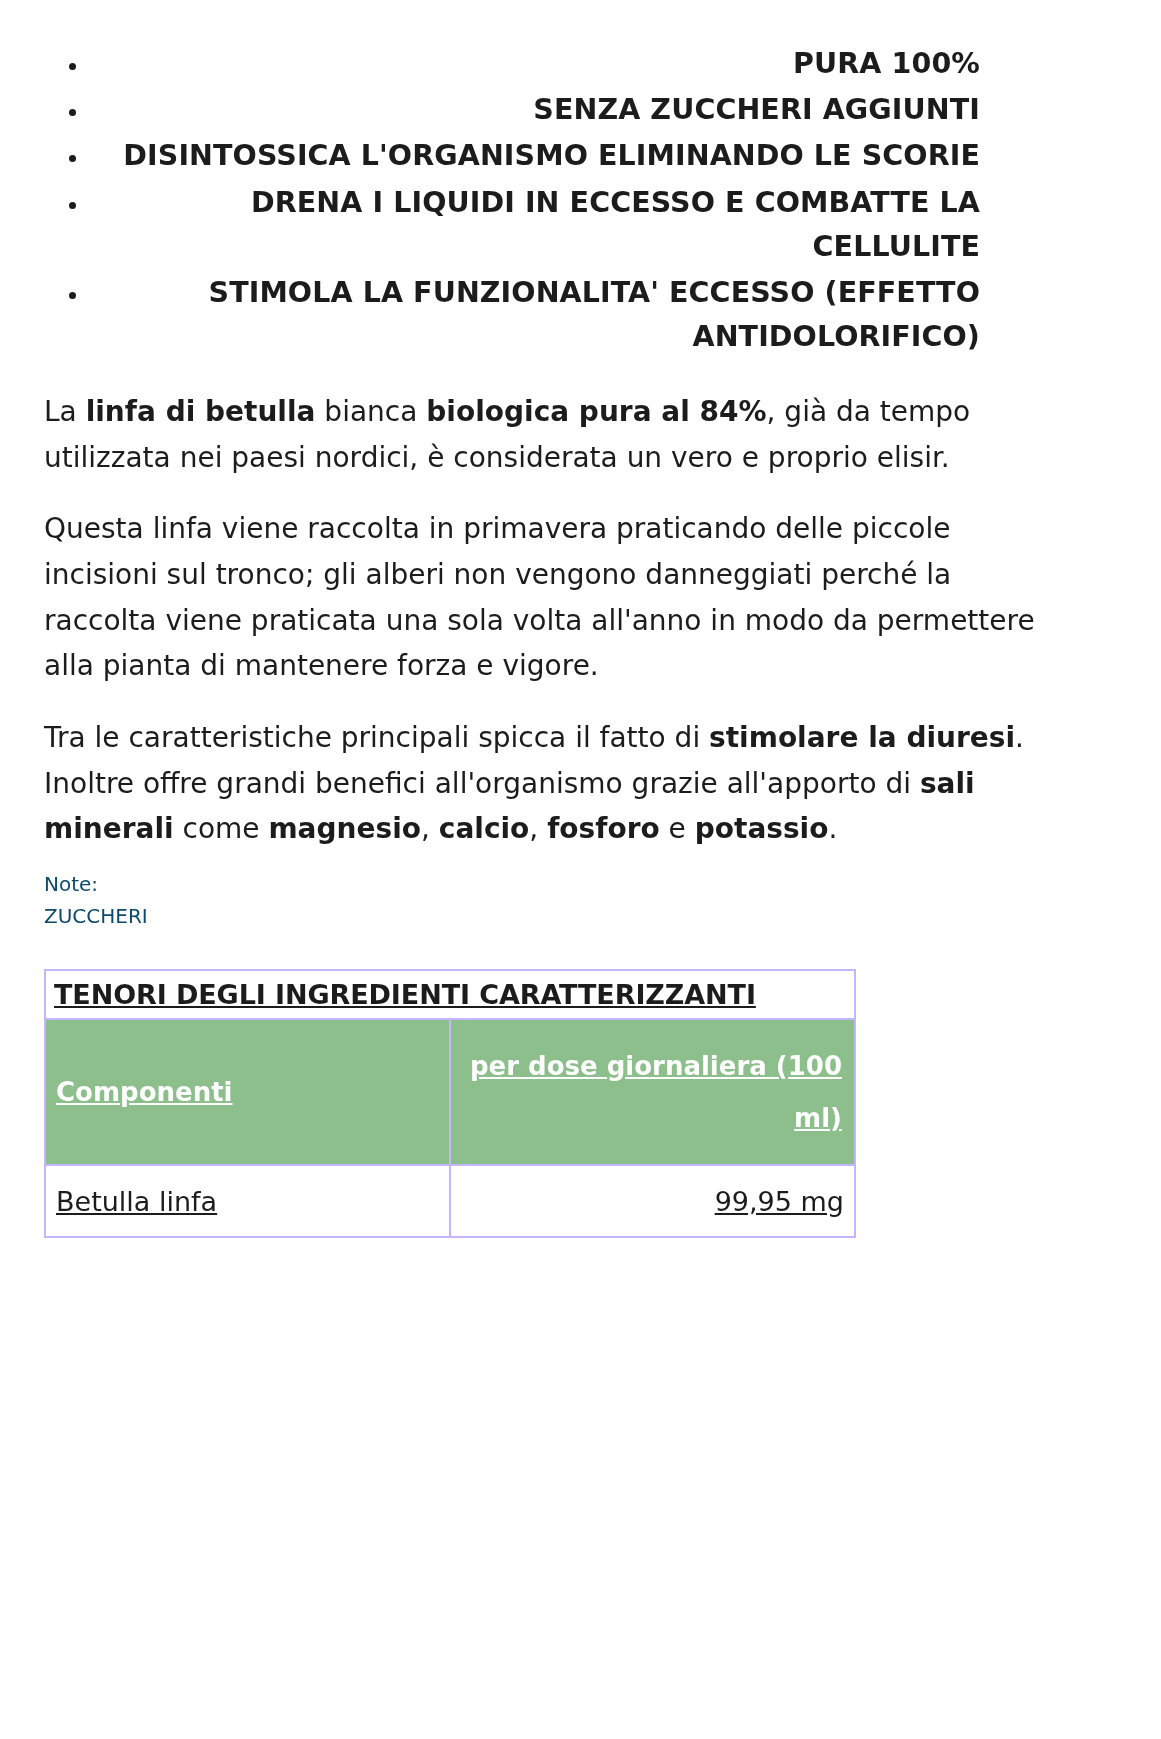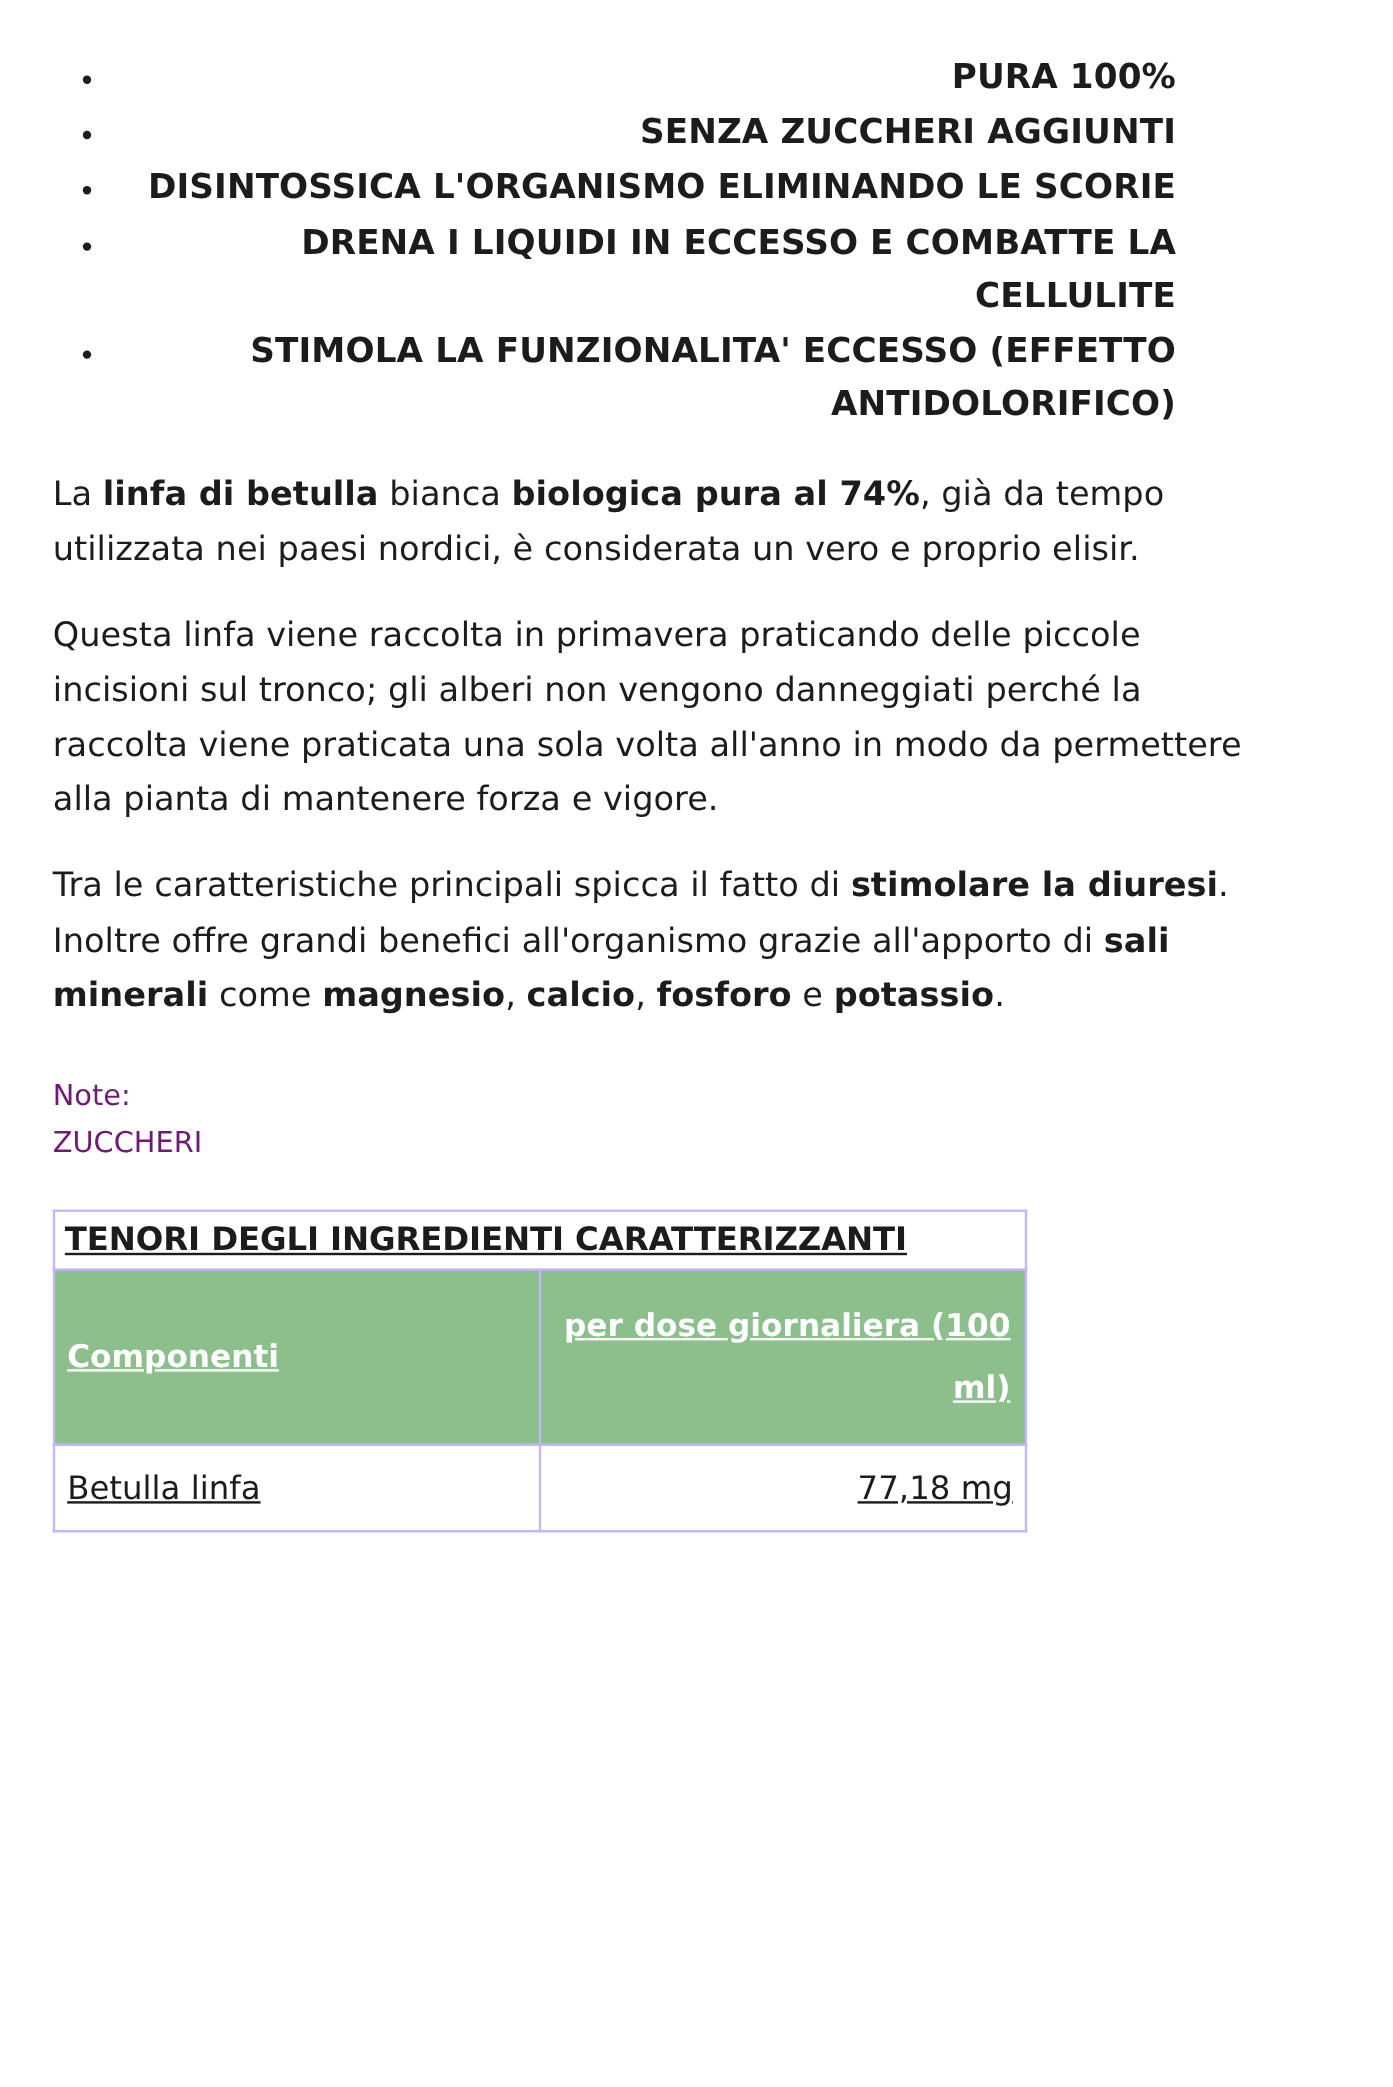--- a/index.html
+++ b/index.html
@@ -48,24 +48,24 @@
     line-height: 1.63;
     color: #1c1c1c;
     margin: 26px 0 0 0;
     max-width: 1000px;
     font-weight: 400;
   }
   .para.first { margin-top: 30px; }
   .para b { font-weight: 700; }
 
   .notes {
-    font-size: 24px;
+    font-size: 20px;
     line-height: 1.63;
-    color: #701a75;
-    margin: 42px 0 0 0;
+    color: #0c4a6e;
+    margin: 16px 0 0 0;
   }
   .notes .line { display: block; }
 
   
   .tbl-wrap {
     margin: 36px 0 0 0;
   }
   table.nutrition {
     border-collapse: collapse;
     width: 812px;
@@ -118,21 +118,21 @@
 <div class="page">
 
   <ul class="benefits">
     <li>PURA 100%</li>
     <li>SENZA ZUCCHERI AGGIUNTI</li>
     <li>DISINTOSSICA L'ORGANISMO ELIMINANDO LE SCORIE</li>
     <li>DRENA I LIQUIDI IN ECCESSO E COMBATTE LA CELLULITE</li>
     <li>STIMOLA LA FUNZIONALITA' ECCESSO (EFFETTO ANTIDOLORIFICO)</li>
   </ul>
 
-  <p class="para first"><span>La </span><b>linfa di betulla</b><span> bianca </span><b>biologica pura al 74%</b><span>, già da tempo utilizzata nei paesi nordici, è considerata un vero e proprio elisir.</span></p>
+  <p class="para first"><span>La </span><b>linfa di betulla</b><span> bianca </span><b>biologica pura al 84%</b><span>, già da tempo utilizzata nei paesi nordici, è considerata un vero e proprio elisir.</span></p>
 
   <p class="para">Questa linfa viene raccolta in primavera praticando delle piccole incisioni sul tronco; gli alberi non vengono danneggiati perché la raccolta viene praticata una sola volta all'anno in modo da permettere alla pianta di mantenere forza e vigore.</p>
 
   <p class="para"><span>Tra le caratteristiche principali spicca il fatto di </span><b>stimolare la diuresi</b><span>. Inoltre offre grandi benefici all'organismo grazie all'apporto di </span><b>sali minerali</b><span> come </span><b>magnesio</b><span>, </span><b>calcio</b><span>, </span><b>fosforo</b><span> e </span><b>potassio</b><span>.</span></p>
 
   <div class="notes">
     <span class="line">Note:</span>
     <span class="line">ZUCCHERI</span>
   </div>
 
@@ -144,19 +144,19 @@
         </tr>
         <tr>
           <td class="hdr-cell hdr-left">Componenti</td>
           <td class="hdr-cell hdr-right">
             <span class="line">per dose giornaliera</span>
             <span class="line">(100 ml)</span>
           </td>
         </tr>
         <tr>
           <td class="body-cell body-left">Betulla linfa</td>
-          <td class="body-cell body-right">77,18 mg</td>
+          <td class="body-cell body-right">99,95 mg</td>
         </tr>
       </tbody>
     </table>
   </div>
 
 </div>
 
 </body></html>

